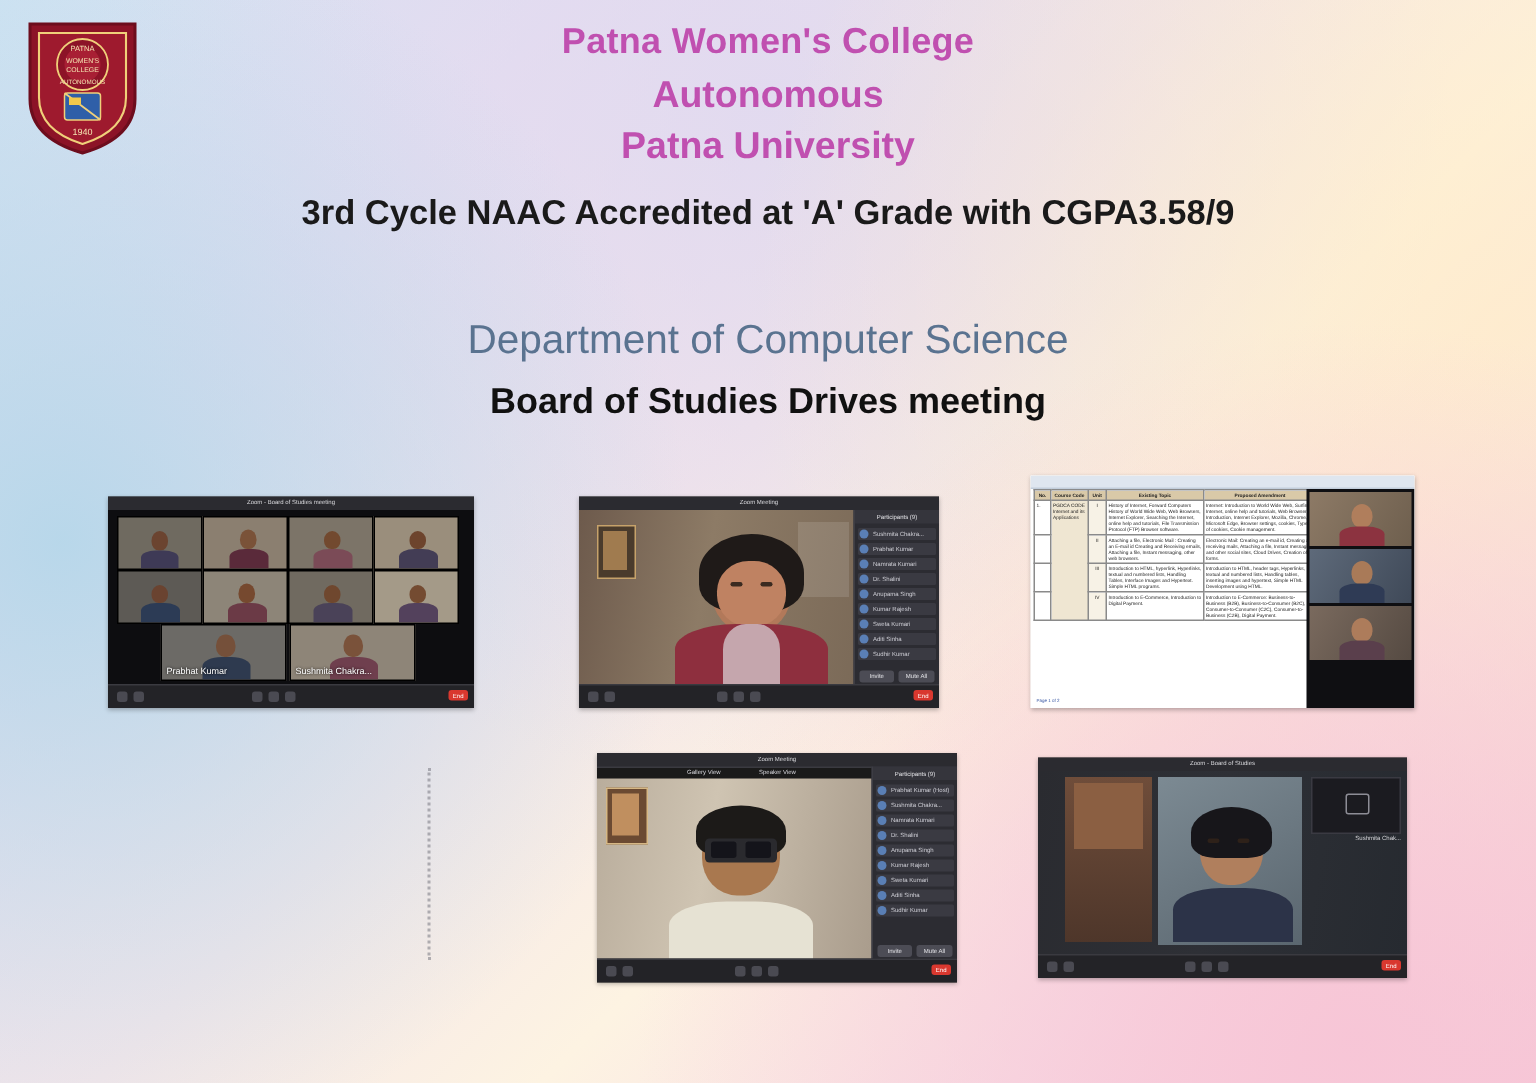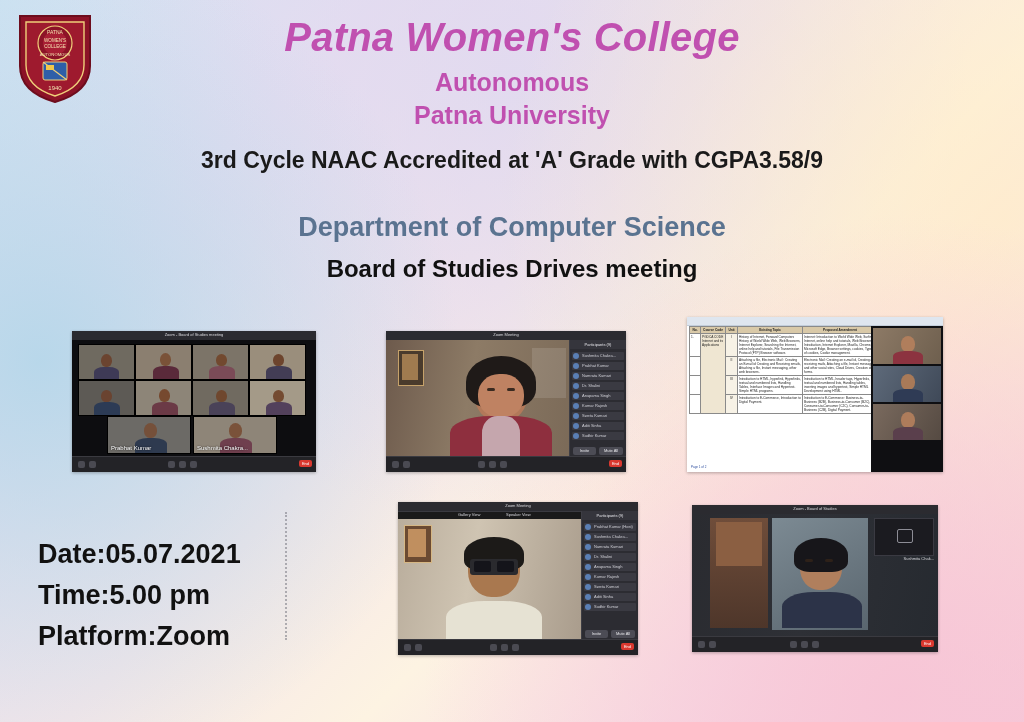--- a/index.html
+++ b/index.html
@@ -36,26 +36,25 @@
 
   
   .headings {
     position: absolute;
     left: 0;
     top: 14px;
     width: 1024px;
     text-align: center;
   }
   .h-college {
-    font-size: 40px;
+    font-size: 24px;
     font-weight: bold;
     color: #c050b0;
     letter-spacing: 0.2px;
     line-height: 1.18;
-    font-style: italic;
   }
   .h-auto {
     font-size: 25px;
     font-weight: bold;
     color: #c050b0;
     line-height: 1.25;
     margin-top: 6px;
   }
   .h-univ {
     font-size: 25px;
@@ -73,24 +72,24 @@
   }
   .h-cpe {
     font-size: 23px;
     font-weight: bold;
     color: #1a1a1a;
     line-height: 1.35;
     margin-top: 3px;
   }
   .h-dept {
     font-size: 27px;
-    font-weight: bold;
+    font-weight: normal;
     color: #5a7390;
     line-height: 1.3;
-    margin-top: 34px;
+    margin-top: 52px;
   }
   .h-bos {
     font-size: 24px;
     font-weight: bold;
     color: #111111;
     line-height: 1.3;
     margin-top: 8px;
   }
 
   
@@ -561,19 +560,14 @@
       <span class="ctrl" style="left:17px;"></span>
       <span class="ctrl" style="left:98px;"></span>
       <span class="ctrl" style="left:109px;"></span>
       <span class="ctrl" style="left:120px;"></span>
       <span class="endbtn">End</span>
     </div>
   </div>
 
   <div class="divider"></div>
 
-  <div class="dateblock">
-    <div>Date:05.07.2021</div>
-    <div>Time:5.00 pm</div>
-    <div>Platform:Zoom</div>
-  </div>
 
 </div>
 
 </body></html>

